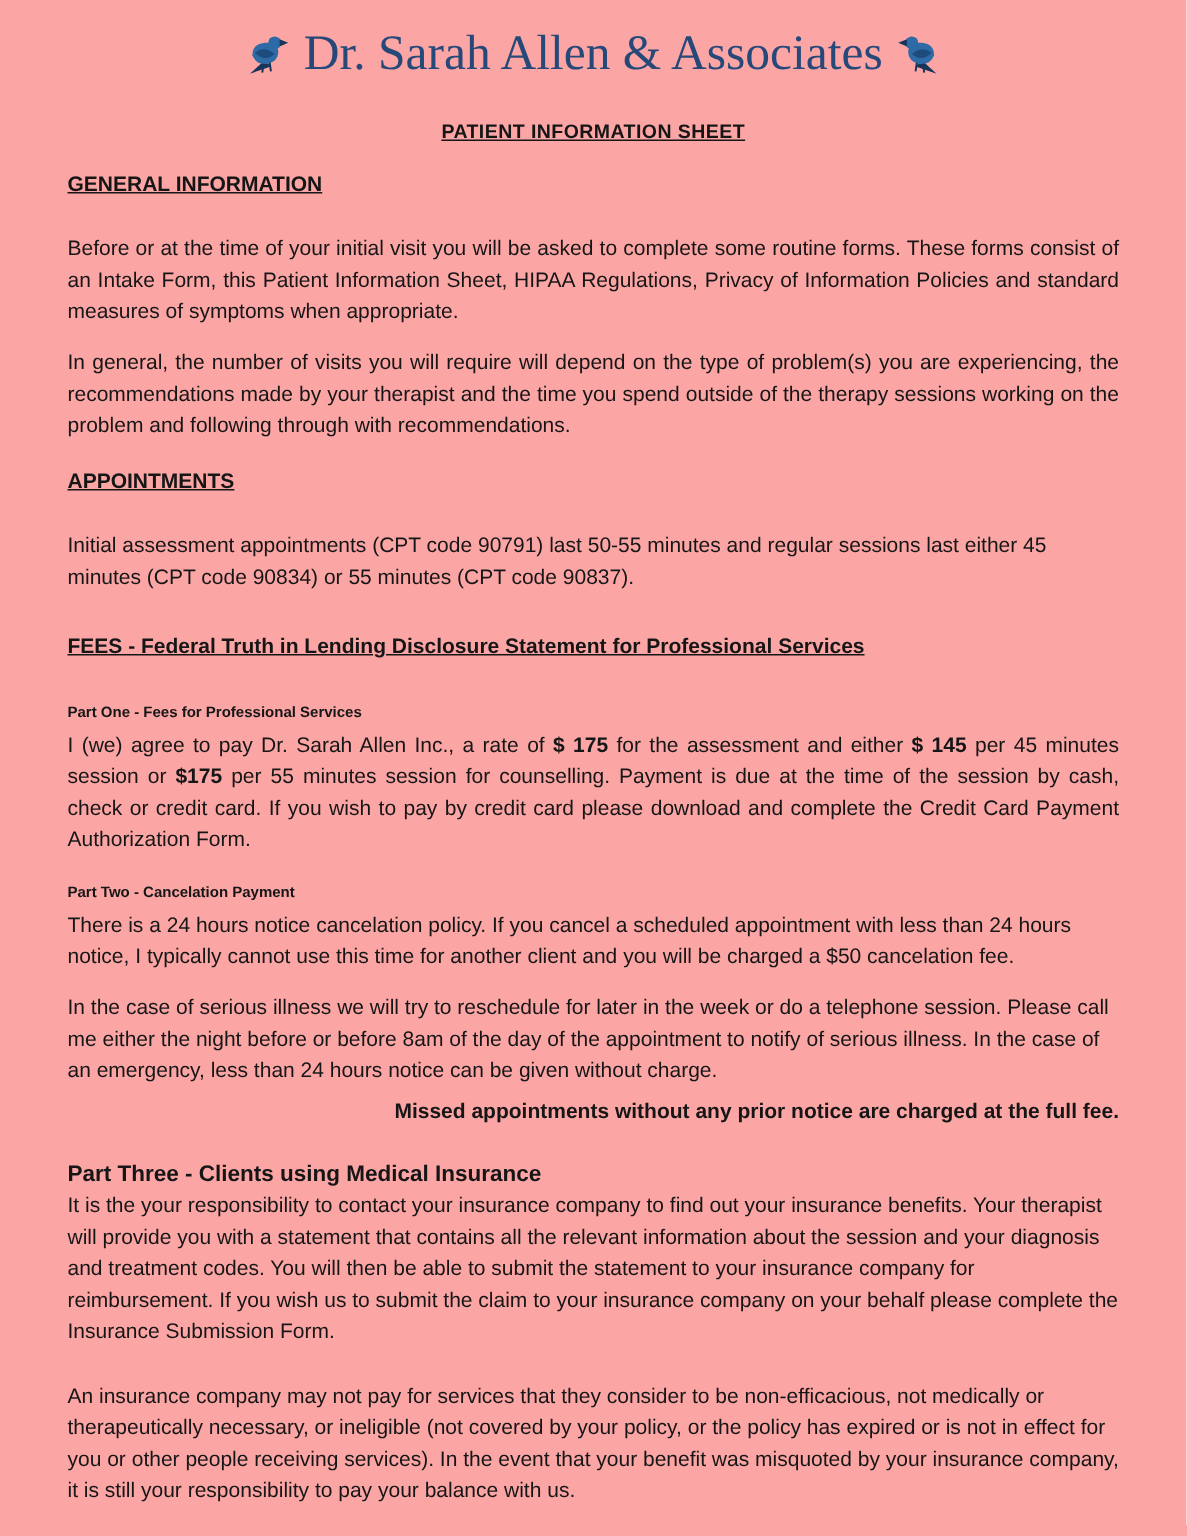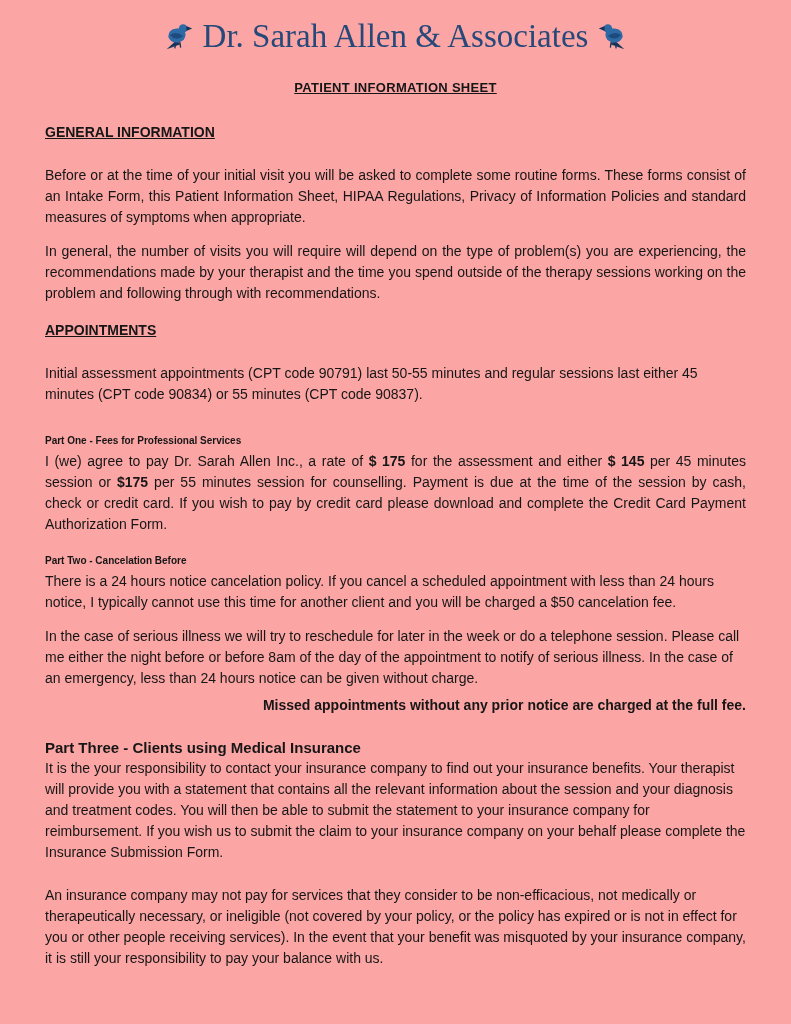--- a/index.html
+++ b/index.html
@@ -40,21 +40,21 @@
     letter-spacing: 0.3px;
     text-decoration: underline;
     margin: 21px 0 0 0;
   }
   .h-underline {
     font-weight: bold;
     font-size: 14px;
     text-decoration: underline;
     margin: 0;
   }
-  .sec-general   { margin-top: 24px; }
+  .sec-general   { margin-top: 14px; }
   .sec-appts     { margin-top: 16px; }
   .sec-fees      { margin-top: 25px; }
   p { margin: 0; }
   .gap-lg { margin-top: 22px; }
   .gap-md { margin-top: 13px; }
   .gap-sm { margin-top: 6px; text-align: right; }
   .just { text-align: justify; }
   .b, .bold-para { font-weight: bold; }
   .subhead {
     font-weight: bold;
@@ -102,28 +102,29 @@
     <p class="gap-lg just">Before or at the time of your initial visit you will be asked to complete some routine forms. These forms consist of an Intake Form, this Patient Information Sheet, HIPAA Regulations, Privacy of Information Policies and standard measures of symptoms when appropriate.</p>
     <p class="gap-md just">In general, the number of visits you will require will depend on the type of problem(s) you are experiencing, the recommendations made by your therapist and the time you spend outside of the therapy sessions working on the problem and following through with recommendations.</p>
   </div>
 
   <div class="sec-appts">
     <h2 class="h-underline">APPOINTMENTS</h2>
     <p class="gap-lg">Initial assessment appointments (CPT code 90791) last 50-55 minutes and regular sessions last either 45 minutes (CPT code 90834) or 55 minutes (CPT code 90837).</p>
   </div>
 
   <div class="sec-fees">
+    <h2 class="h-underline">FEES - Federal Truth in Lending Disclosure Statement for Professional Services</h2>
 
     <div class="part-one">
       <p class="subhead">Part One - Fees for Professional Services</p>
       <p class="just"><span>I (we) agree to pay Dr. Sarah Allen Inc., a rate of </span><span class="b">$ 175</span><span> for the assessment and either </span><span class="b">$ 145</span><span> per 45 minutes session or </span><span class="b">$175</span><span> per 55 minutes session for counselling. Payment is due at the time of the session by cash, check or credit card. If you wish to pay by credit card please download and complete the Credit Card Payment Authorization Form.</span></p>
     </div>
 
     <div class="part-two">
-      <p class="subhead">Part Two - Cancelation Before</p>
+      <p class="subhead">Part Two - Cancelation Payment</p>
       <p>There is a 24 hours notice cancelation policy. If you cancel a scheduled appointment with less than 24 hours notice, I typically cannot use this time for another client and you will be charged a $50 cancelation fee.</p>
       <p class="gap-md">In the case of serious illness we will try to reschedule for later in the week or do a telephone session. Please call me either the night before or before 8am of the day of the appointment to notify of serious illness. In the case of an emergency, less than 24 hours notice can be given without charge.</p>
       <p class="gap-sm bold-para">Missed appointments without any prior notice are charged at the full fee.</p>
     </div>
 
     <div class="part-three">
       <p class="subhead-lg">Part Three - Clients using Medical Insurance</p>
       <p>It is the your responsibility to contact your insurance company to find out your insurance benefits. Your therapist will provide you with a statement that contains all the relevant information about the session and your diagnosis and treatment codes. You will then be able to submit the statement to your insurance company for reimbursement. If you wish us to submit the claim to your insurance company on your behalf please complete the Insurance Submission Form.</p>
       <p class="gap-lg">An insurance company may not pay for services that they consider to be non-efficacious, not medically or therapeutically necessary, or ineligible (not covered by your policy, or the policy has expired or is not in effect for you or other people receiving services). In the event that your benefit was misquoted by your insurance company, it is still your responsibility to pay your balance with us.</p>
     </div>

